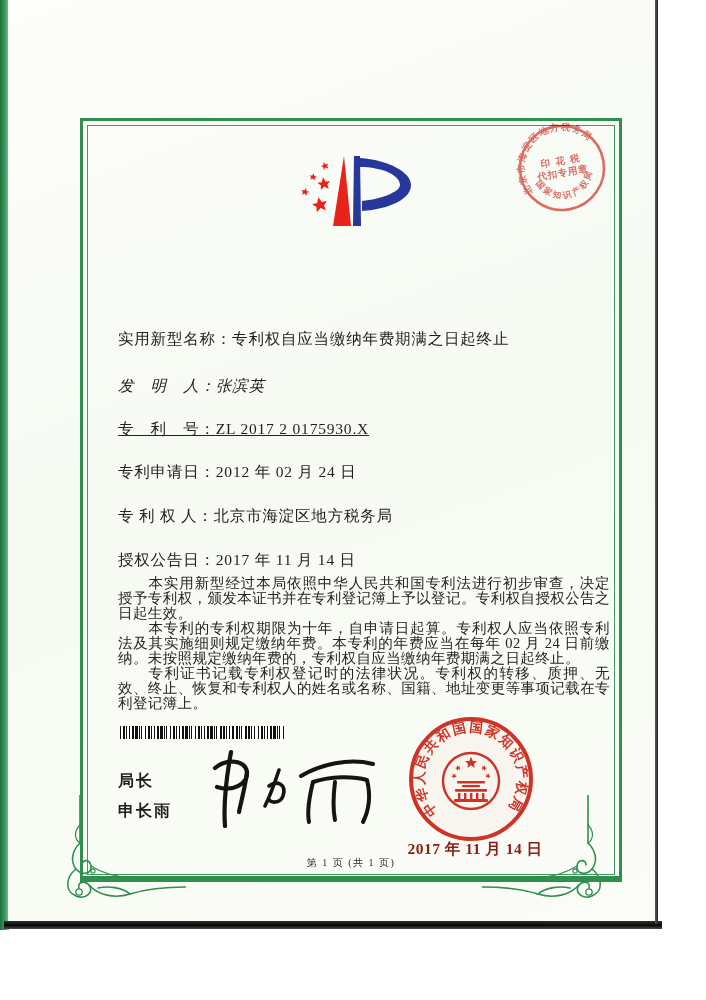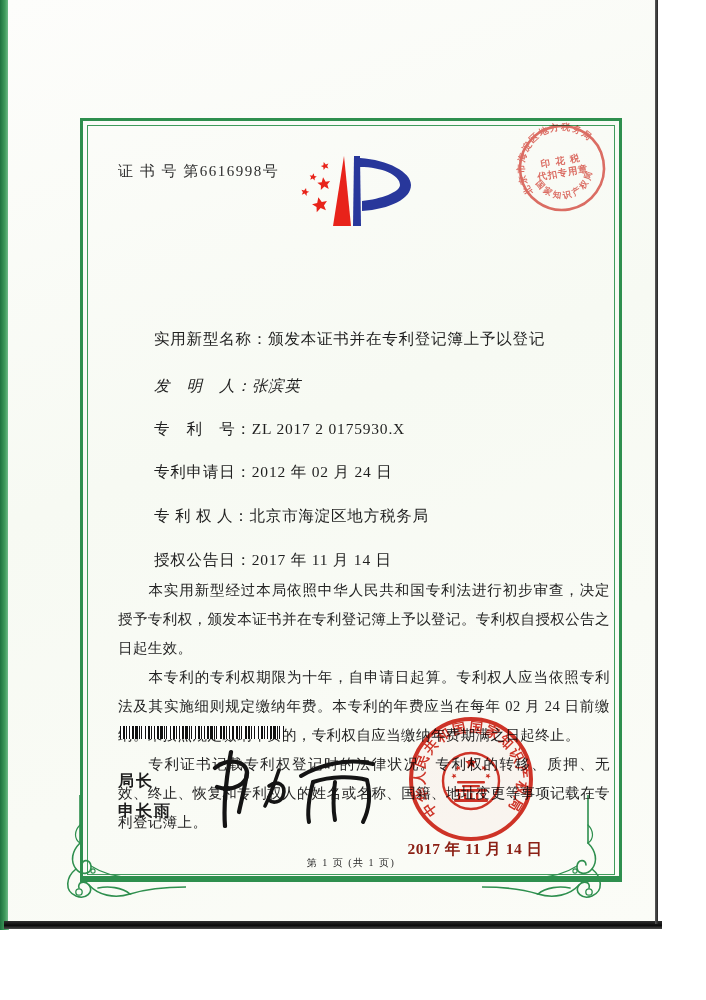--- a/index.html
+++ b/index.html
@@ -32,26 +32,26 @@
 
   .cert-no{position:absolute;left:110px;top:162px;font-size:15px;letter-spacing:1.5px;color:#2e2e2e;white-space:nowrap;}
 
   .logo{position:absolute;left:272px;top:146px;width:140px;height:100px;}
 
   .title{position:absolute;left:128px;top:246px;width:430px;text-align:center;
     font-size:33px;font-weight:bold;letter-spacing:2px;color:#131313;white-space:nowrap;}
 
   .fields{position:absolute;left:110px;top:329px;width:480px;}
   .field-row{position:absolute;left:0;white-space:nowrap;font-size:15.5px;color:#222;letter-spacing:0.8px;}
-  .field-row .flabel{color:#222;margin-left:36px;}
+  .field-row .flabel{color:#222;}
   .field-row .fvalue{color:#1e1e1e;}
-  .fr0{top:0;} .fr1{top:47px;font-style:italic;} .fr2{top:90px;} .fr3{top:133px;} .fr4{top:177px;} .fr5{top:221px;}
+  .fr0{top:0;} .fr1{top:47px;font-style:italic;} .fr2{top:90px;text-decoration:underline;} .fr3{top:133px;} .fr4{top:177px;} .fr5{top:221px;}
 
   .paras{position:absolute;left:110px;top:576px;width:492px;color:#242424;}
-  .paras p{margin:0;font-size:14.5px;line-height:29px;text-align:justify;text-indent:2.1em;letter-spacing:0.4px;}
+  .paras p{margin:0;font-size:14.5px;line-height:15px;text-align:justify;text-indent:2.1em;letter-spacing:0.4px;}
 
   .barcode{position:absolute;left:112px;top:726px;width:164px;height:13px;
     background:repeating-linear-gradient(90deg,
       #101010 0 1.5px,#fff 1.5px 3px,
       #101010 3px 5.5px,#fff 5.5px 6.5px,
       #101010 6.5px 7.5px,#fff 7.5px 9px,
       #101010 9px 10px,#fff 10px 12.5px);}
 
   .signer-title{position:absolute;left:110px;top:771px;font-size:16px;font-weight:700;color:#1d1d1d;
     font-family:"Liberation Sans","DejaVu Sans",sans-serif;letter-spacing:2px;}
@@ -98,40 +98,39 @@
     <div class="frame-outer"></div>
     <div class="frame-inner"></div>
 
     <svg class="flourish bl" viewBox="0 0 140 112">
         <use href="#flourish-def"></use>
       </svg>
     <svg class="flourish br" viewBox="0 0 140 112">
         <use href="#flourish-def"></use>
       </svg>
 
-    <div class="cert-no">证 书 号 第6616998号</div>
 
     <svg class="logo" viewBox="0 0 140 100">
       <g fill="#e8231a">
         <use href="#star5" transform="translate(45,20) scale(0.42) rotate(-18)"></use>
         <use href="#star5" transform="translate(33,31) scale(0.38) rotate(10)"></use>
         <use href="#star5" transform="translate(44,38) scale(0.68) rotate(-8)"></use>
         <use href="#star5" transform="translate(25,46) scale(0.42) rotate(14)"></use>
         <use href="#star5" transform="translate(40,59) scale(0.80) rotate(-12)"></use>
         <polygon points="64,10 53,80 71,80"></polygon>
       </g>
       <g fill="#28379b">
         <polygon points="74,10 80,10 81,80 73,80"></polygon>
         <path d="M80,12 C108,14 131,26 131,39 C131,53 110,63 82,65 L82,55 C101,53 120,46 120,39 C120,29 102,21 80,21 Z"></path>
       </g>
     </svg>
 
 
     <div class="fields">
-      <div class="field-row fr0"><span class="flabel">实用新型名称：</span><span class="fvalue">颁发本证书并在专利登记簿上予以登记</span></div>
+      <div class="field-row fr0"><span class="flabel">实用新型名称：</span><span class="fvalue">专利权自应当缴纳年费期满之日起终止</span></div>
       <div class="field-row fr1"><span class="flabel">发　明　人：</span><span class="fvalue">张滨英</span></div>
       <div class="field-row fr2"><span class="flabel">专　利　号：</span><span class="fvalue">ZL 2017 2 0175930.X</span></div>
       <div class="field-row fr3"><span class="flabel">专利申请日：</span><span class="fvalue">2012 年 02 月 24 日</span></div>
       <div class="field-row fr4"><span class="flabel">专 利 权 人：</span><span class="fvalue">北京市海淀区地方税务局</span></div>
       <div class="field-row fr5"><span class="flabel">授权公告日：</span><span class="fvalue">2017 年 11 月 14 日</span></div>
     </div>
 
     <div class="paras">
       <p>本实用新型经过本局依照中华人民共和国专利法进行初步审查，决定授予专利权，颁发本证书并在专利登记簿上予以登记。专利权自授权公告之日起生效。</p>
       <p>本专利的专利权期限为十年，自申请日起算。专利权人应当依照专利法及其实施细则规定缴纳年费。本专利的年费应当在每年 02 月 24 日前缴纳。未按照规定缴纳年费的，专利权自应当缴纳年费期满之日起终止。</p>

